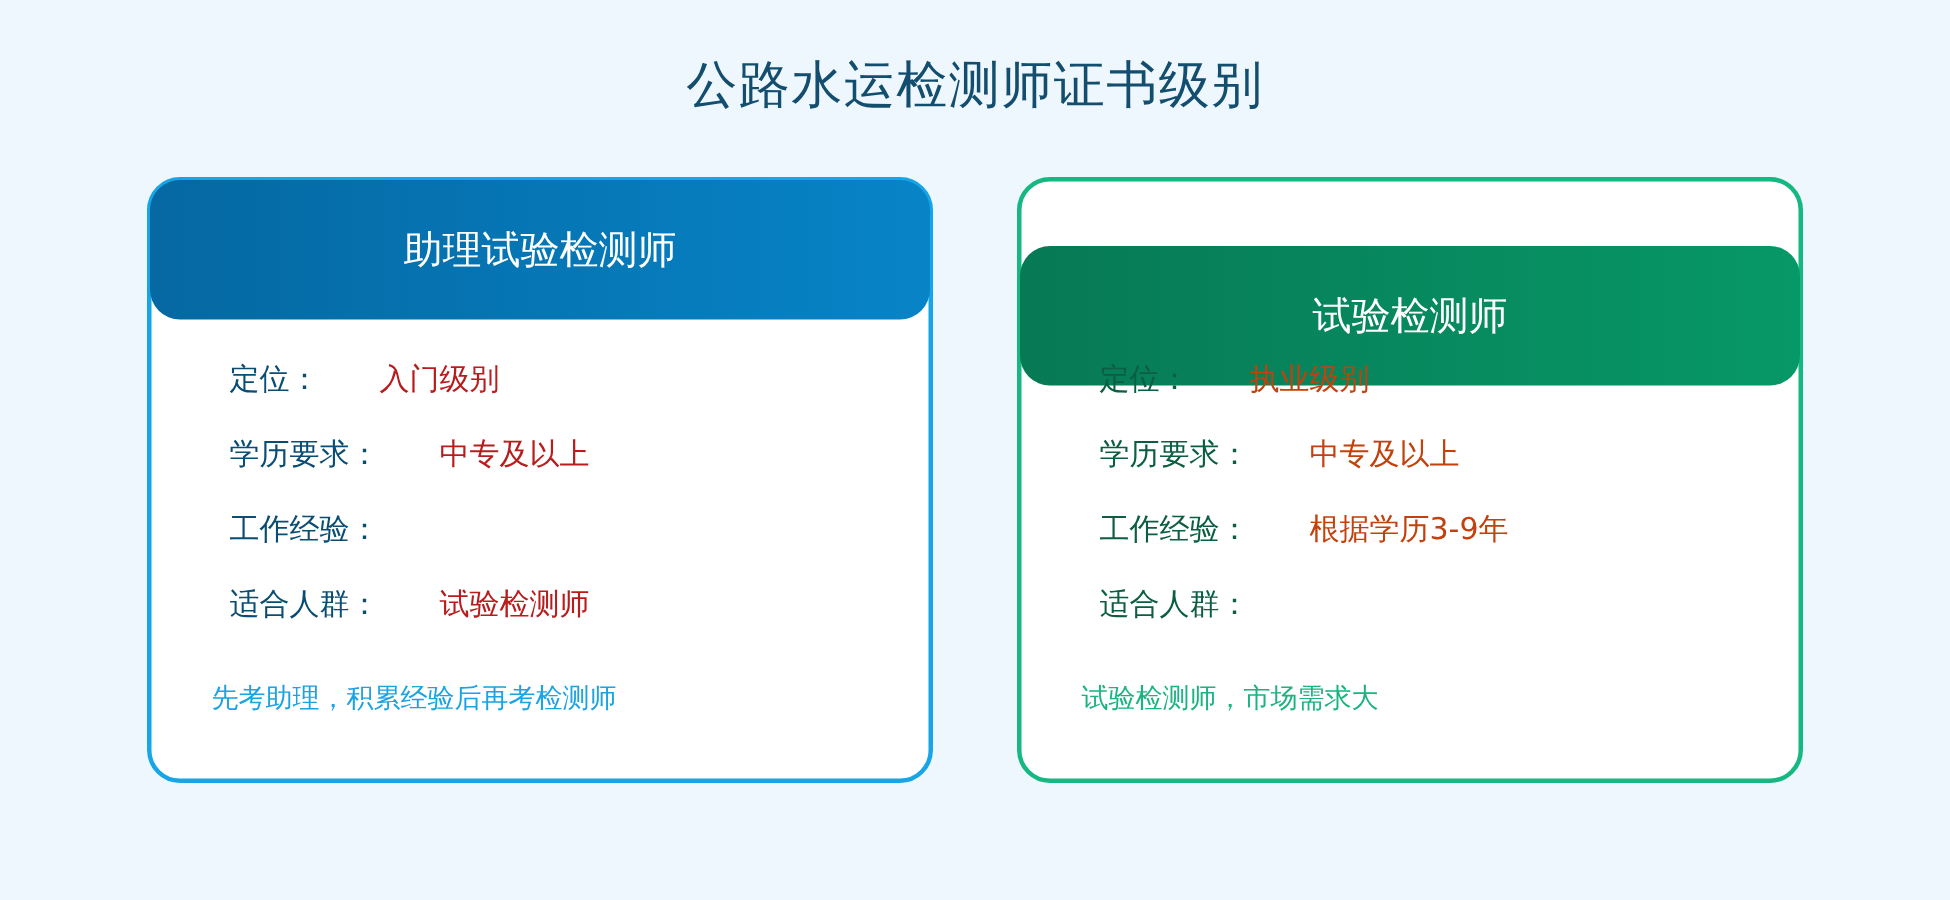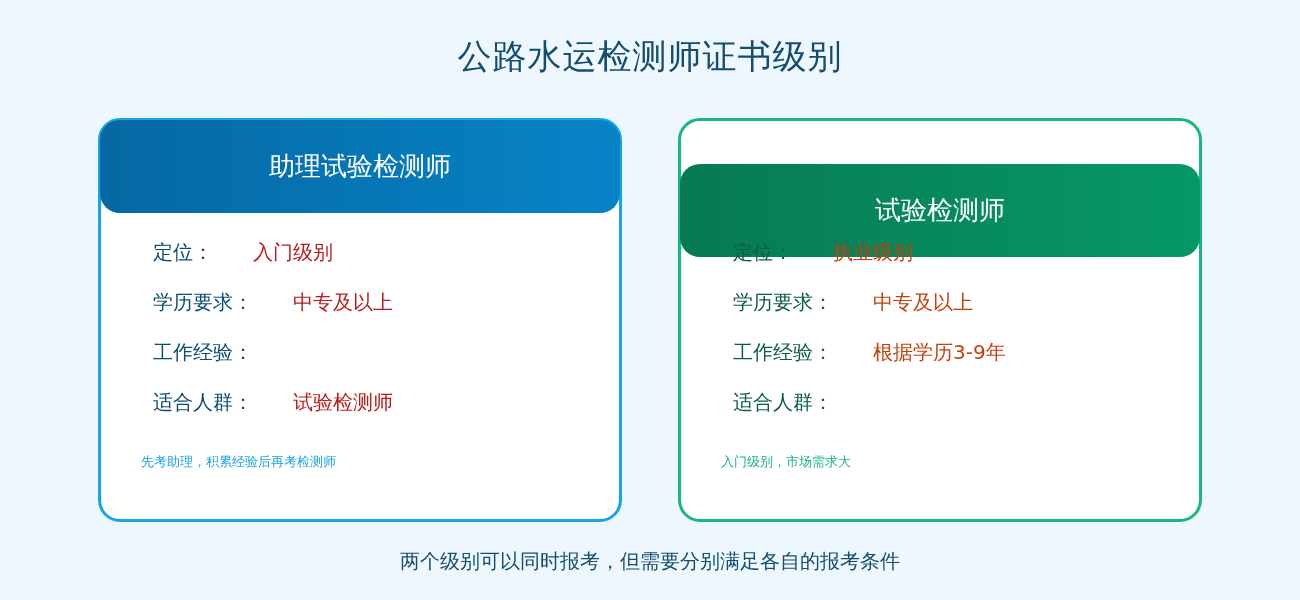--- a/index.html
+++ b/index.html
@@ -30,21 +30,21 @@
     .green .card-header { background: linear-gradient(90deg, #077955 0%, #079867 100%); margin-top: 44px; }
     .rows { position: absolute; left: 40px; top: 118px; }
     .row { height: 50px; display: flex; align-items: flex-start; font-size: 20px; margin-left: 12px; }
     .row .label { color: #0a4d73; }
     .green .row .label { color: #0b5e43; }
     .blue .row .value { color: #b91c1c; }
     .green .row .value { color: #c2410c; }
     .row.r0 .label { width: 100px; }
     .row .label { width: 140px; }
     .note {
-      position: absolute; left: 40px; top: 332px; font-size: 13px;
+      position: absolute; left: 40px; top: 332px; font-size: 18px;
     }
     .blue .note { color: #1ba3e2; }
     .green .note { color: #1bb47f; }
     .footer {
       position: absolute; left: 0; top: 548px; width: 1300px;
       text-align: center; font-size: 20px; color: #134e6f;
     }
   </style>
 </head>
 <body>
@@ -86,17 +86,16 @@
         <span class="value">中专及以上</span>
       </div>
       <div class="row">
         <span class="label">工作经验：</span>
         <span class="value">根据学历3-9年</span>
       </div>
       <div class="row">
         <span class="label">适合人群：</span>
       </div>
     </div>
-    <div class="note">入门级别，市场需求大</div>
+    <div class="note">试验检测师，市场需求大</div>
   </div>
 
-  <div class="footer">两个级别可以同时报考，但需要分别满足各自的报考条件</div>
 </div>
 
 </body></html>

